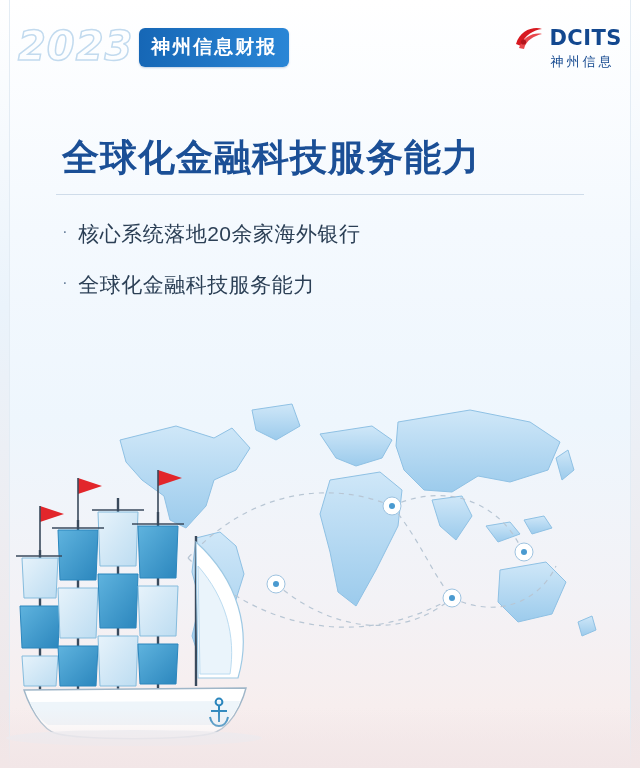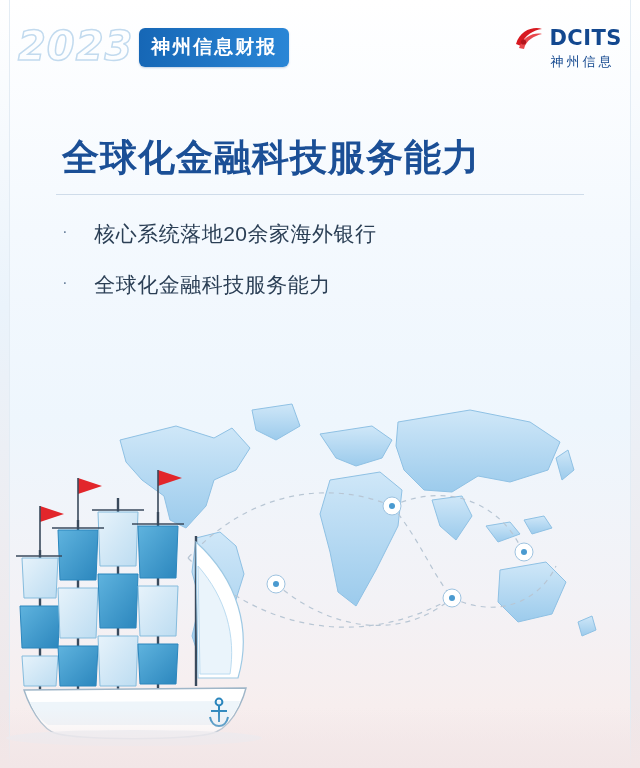--- a/index.html
+++ b/index.html
@@ -124,21 +124,21 @@
     color: #2b3f55;
     margin-bottom: 20px;
     letter-spacing: .5px;
   }
   .bullet .dot {
     color: #6f86a0;
     font-size: 17px;
     margin-right: 10px;
     line-height: 1.5;
   }
-  .bullet .txt { line-height: 1.45; margin-left: 16px; }
+  .bullet .txt { line-height: 1.45; }
 
   
   .art {
     position: absolute;
     left: 0; right: 0;
     top: 330px;
     height: 438px;
   }
   .art svg { display: block; }
 

